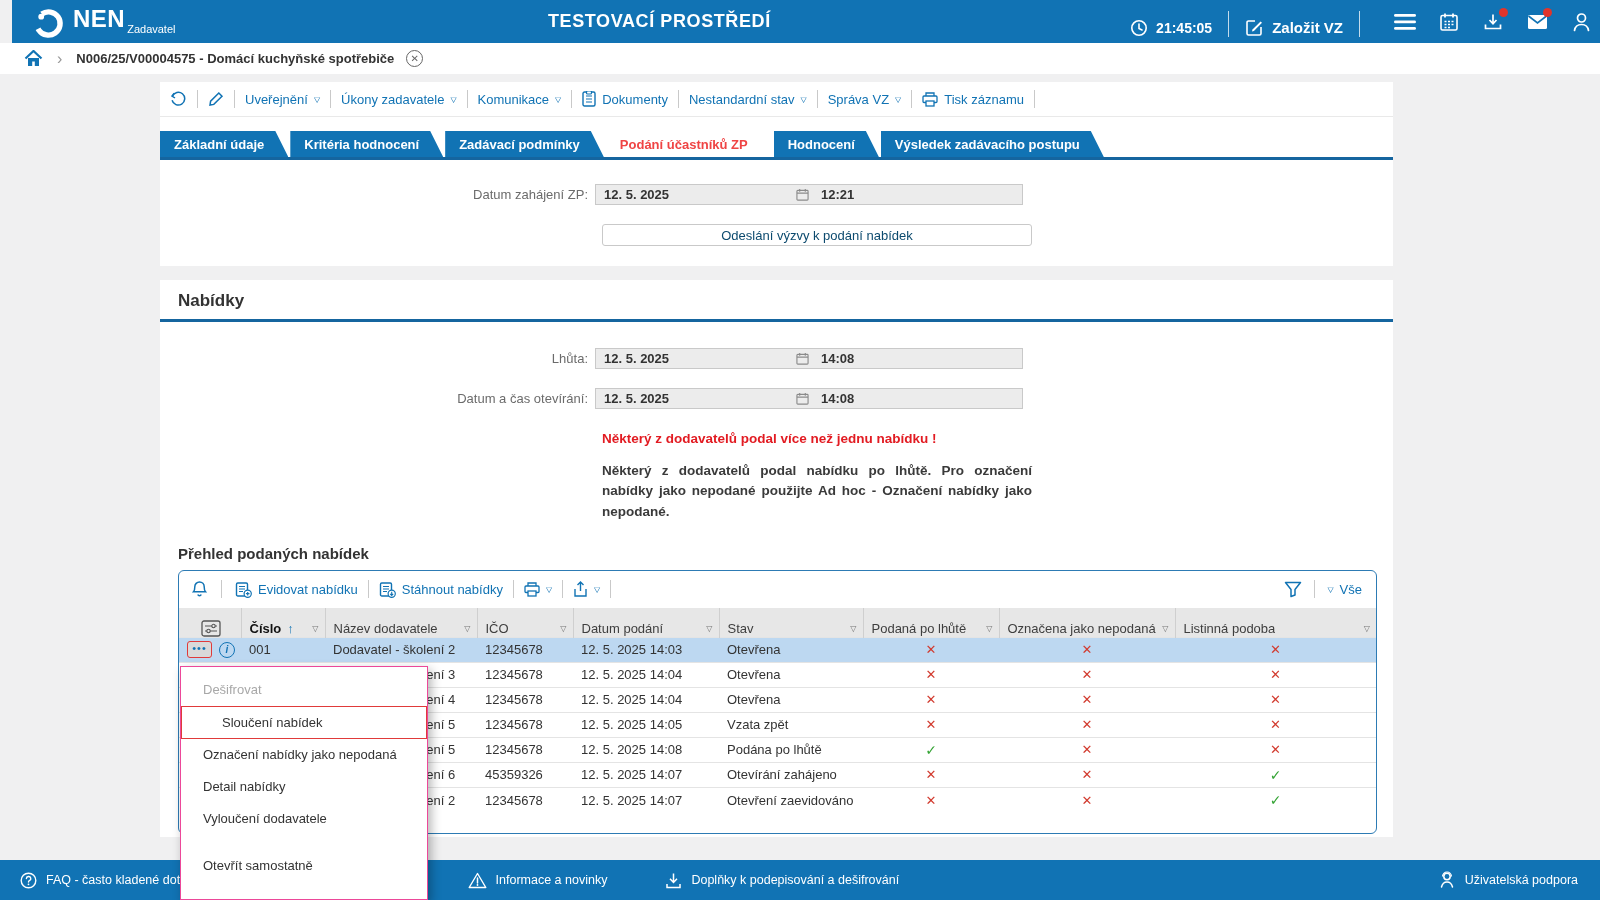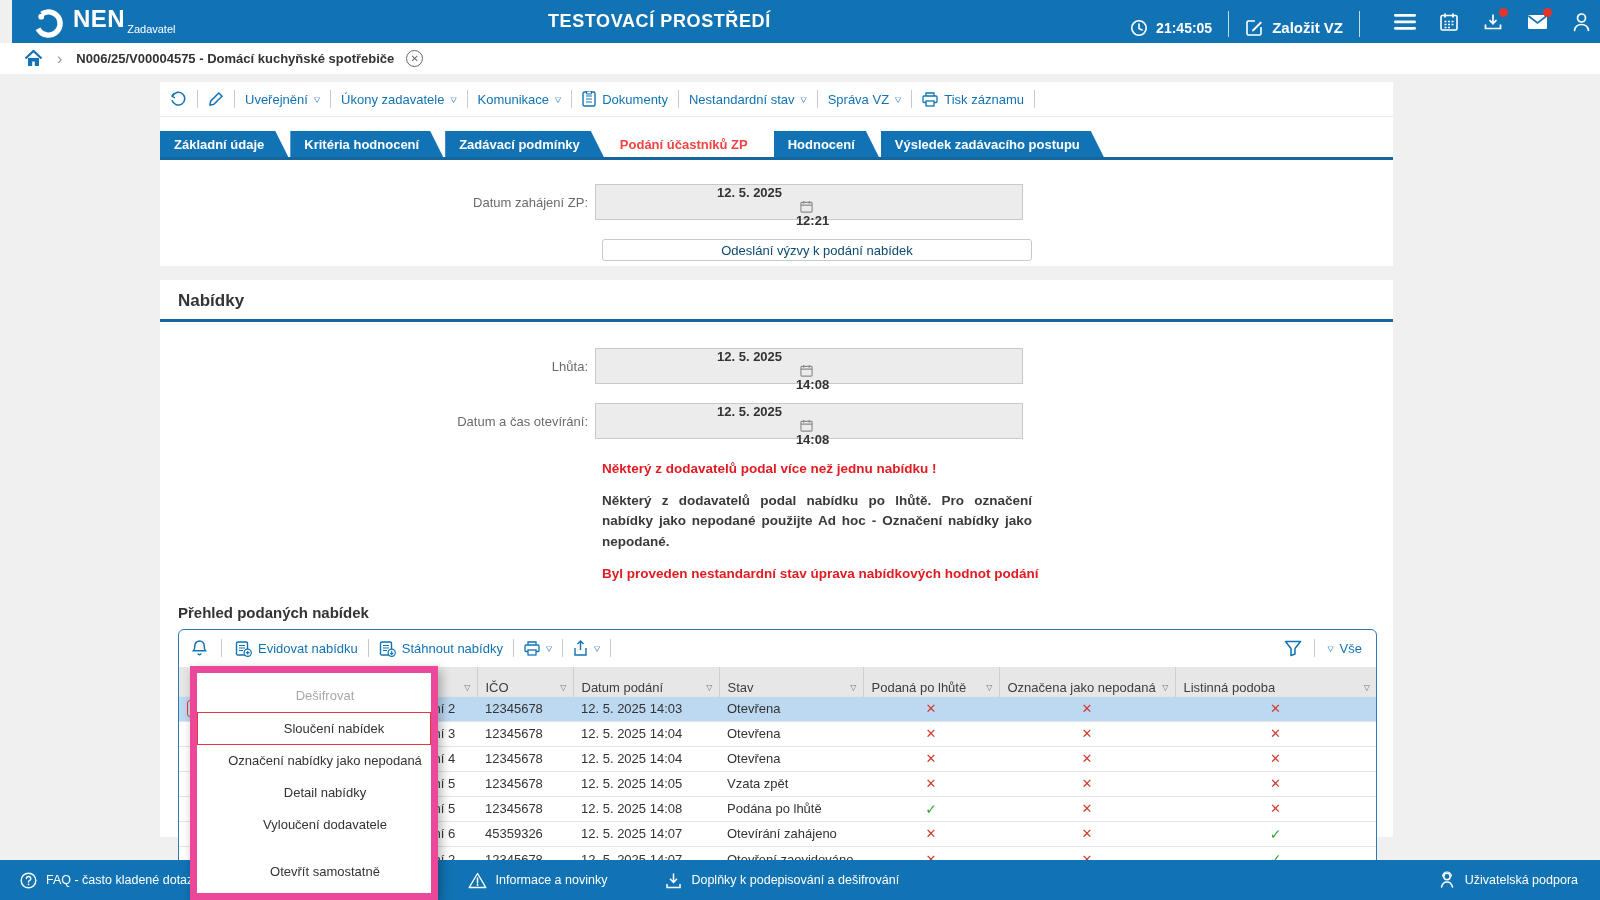--- a/index.html
+++ b/index.html
@@ -41,21 +41,21 @@
 
   
   .tabs { display:flex; margin-top:14px; height:26px; }
   .tab { background:#1173b4; color:#fff; font-weight:bold; font-size:13px; display:flex; align-items:center; padding:0 24px 0 14px; margin-right:2px; clip-path:polygon(0 0, calc(100% - 13px) 0, 100% 100%, 0 100%); }
   .tab.active { background:#fff; color:#ef4444; }
   .blue-rule { height:3px; background:#15659f; width:100%; }
 
   
   .frow { display:flex; align-items:center; margin-top:24px; }
   .flabel { width:435px; text-align:right; color:#6b6b6b; font-size:13px; padding-right:7px; flex:none; }
-  .finput { width:428px; height:36px; background:#ececec; border:1px solid #c9c9c9; display:flex; align-items:center; font-size:13px; font-weight:bold; color:#333;flex-direction:column; }
+  .finput { width:428px; height:21px; background:#ececec; border:1px solid #c9c9c9; display:flex; align-items:center; font-size:13px; font-weight:bold; color:#333; }
   .fdate { padding-left:8px; width:200px; }
   .fcal { width:18px; color:#8a8a8a; display:flex; align-items:center; }
   .ftime { padding-left:7px; }
   .btn-row { margin-top:19px; }
   .wide-btn { display:block; margin-left:442px; width:430px; height:22px; background:#fff; border:1px solid #c9c9c9; border-radius:3px; color:#0c4a6e; font-size:13px; font-family:inherit; }
 
   
   .section-h { font-size:17px; font-weight:bold; color:#333; padding:11px 0 8px 18px; }
   .warn { margin-left:442px; margin-top:22px; width:470px; color:#e21b22; font-weight:bold; font-size:13.5px; white-space:nowrap; }
   .note { margin-left:442px; margin-top:15px; width:430px; color:#3a3a3a; font-weight:bold; font-size:13.5px; text-align:justify; line-height:1.5; }
@@ -81,21 +81,21 @@
   tbody tr.selected { background:#bdd8f1; }
   td { padding-left:8px; white-space:nowrap; overflow:hidden; }
   td.mark { text-align:center; padding-left:0; font-weight:bold; }
   .mark-no { color:#d23b2f; font-size:13px; }
   .mark-yes { color:#35a435; font-size:14px; }
   .action-flex { display:flex; align-items:center; gap:7px; }
   .ooo { width:25px; height:17px; background:#d9d9d9; border:1px solid #e03a3a; border-radius:3px; color:#1173b4; font-size:11px; letter-spacing:1px; line-height:13px; text-align:center; }
   .info-ic { width:16px; height:16px; border:1.5px solid #1173b4; border-radius:50%; color:#1173b4; font-size:10px; font-weight:bold; font-style:italic; line-height:13px; text-align:center; }
 
   
-  .ctx-menu { position:absolute; left:190px; top:666px; width:248px; height:234px; background:#fff; border:7px solid #ec4899; box-shadow:3px 4px 10px rgba(0,0,0,.3); z-index:50; padding-top:7px;text-align:center; }
+  .ctx-menu { position:absolute; left:180px; top:666px; width:248px; height:234px; background:#fff; border:1px solid #ec4899; box-shadow:3px 4px 10px rgba(0,0,0,.3); z-index:50; padding-top:7px; }
   .ctx-item { height:32px; line-height:32px; padding-left:22px; font-size:13px; color:#333; white-space:nowrap; }
   .ctx-item.disabled { color:#a8a8a8; }
   .ctx-item.focused { border:1px solid #e03a3a; height:33px; line-height:31px;padding-left:40px; }
   .ctx-item.separated { margin-top:15px; }
 
   
   .footer { position:absolute; left:0; top:860px; width:1600px; height:40px; background:#1173b4; color:#fff; display:flex; align-items:center; font-size:12.5px; z-index:10; }
   .f-item { display:flex; align-items:center; gap:9px; white-space:nowrap; }
   .f-faq { padding-left:20px; }
   .f-info { margin-left:268px; }
@@ -319,21 +319,20 @@
               <rect x="1" y="2.5" width="12" height="10.5" rx="1" fill="none" stroke="#8a8a8a" stroke-width="1.2"></rect>
               <path d="M4 1v3M10 1v3M1 5.5h12" stroke="#8a8a8a" stroke-width="1.2"></path>
             </svg>
           </span>
         <span class="ftime">14:08</span>
       </div>
     </div>
 
     <div class="warn">Některý z dodavatelů podal více než jednu nabídku !</div>
     <div class="note">Některý z dodavatelů podal nabídku po lhůtě. Pro označení nabídky jako nepodané použijte Ad hoc - Označení nabídky jako nepodané.</div>
-    <div class="warn warn2">Byl proveden nestandardní stav úprava nabídkových hodnot podání</div>
 
     <h3 class="prehled-h">Přehled podaných nabídek</h3>
 
     <div class="panel">
       <div class="panel-toolbar">
         <span>
           <svg width="17" height="18" viewBox="0 0 17 18">
               <path d="M8.5 2a4.7 4.7 0 0 1 4.7 4.7c0 3.6 1.3 5 1.3 5H2.5s1.3-1.4 1.3-5A4.7 4.7 0 0 1 8.5 2z" fill="none" stroke="#1173b4" stroke-width="1.5"></path>
               <path d="M6.8 14.5a1.8 1.8 0 0 0 3.4 0" fill="none" stroke="#1173b4" stroke-width="1.5"></path>
             </svg>

